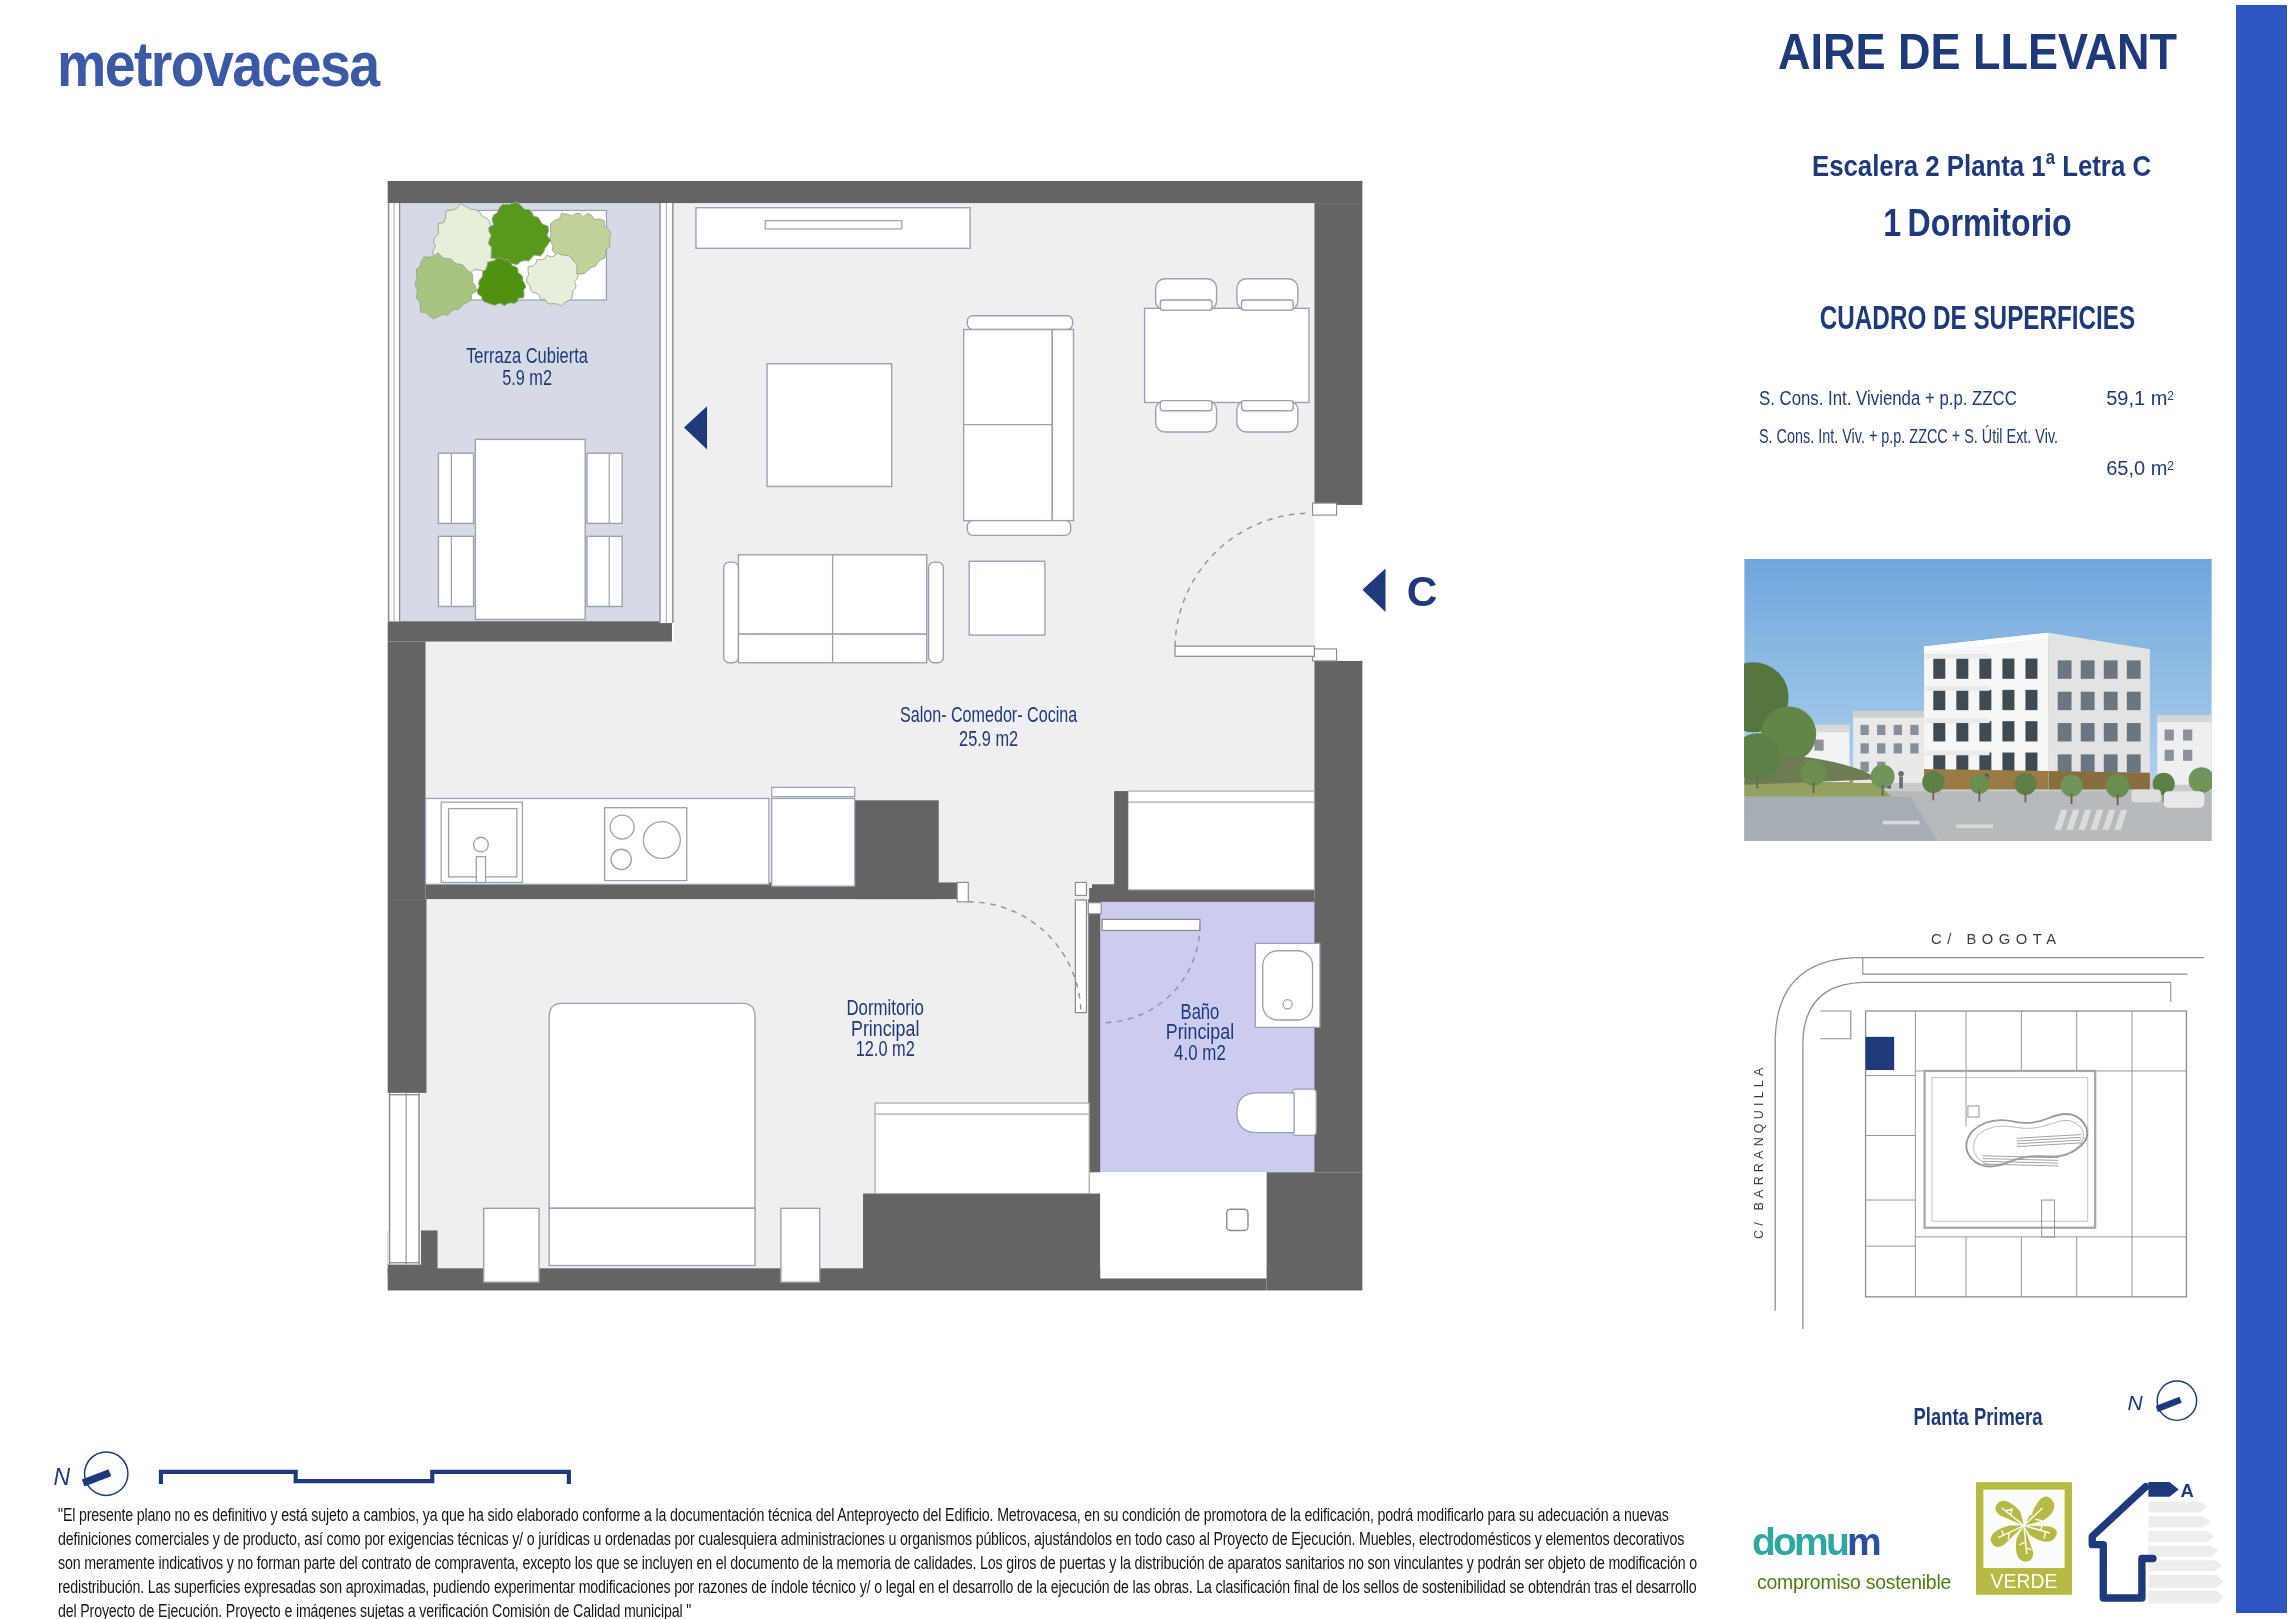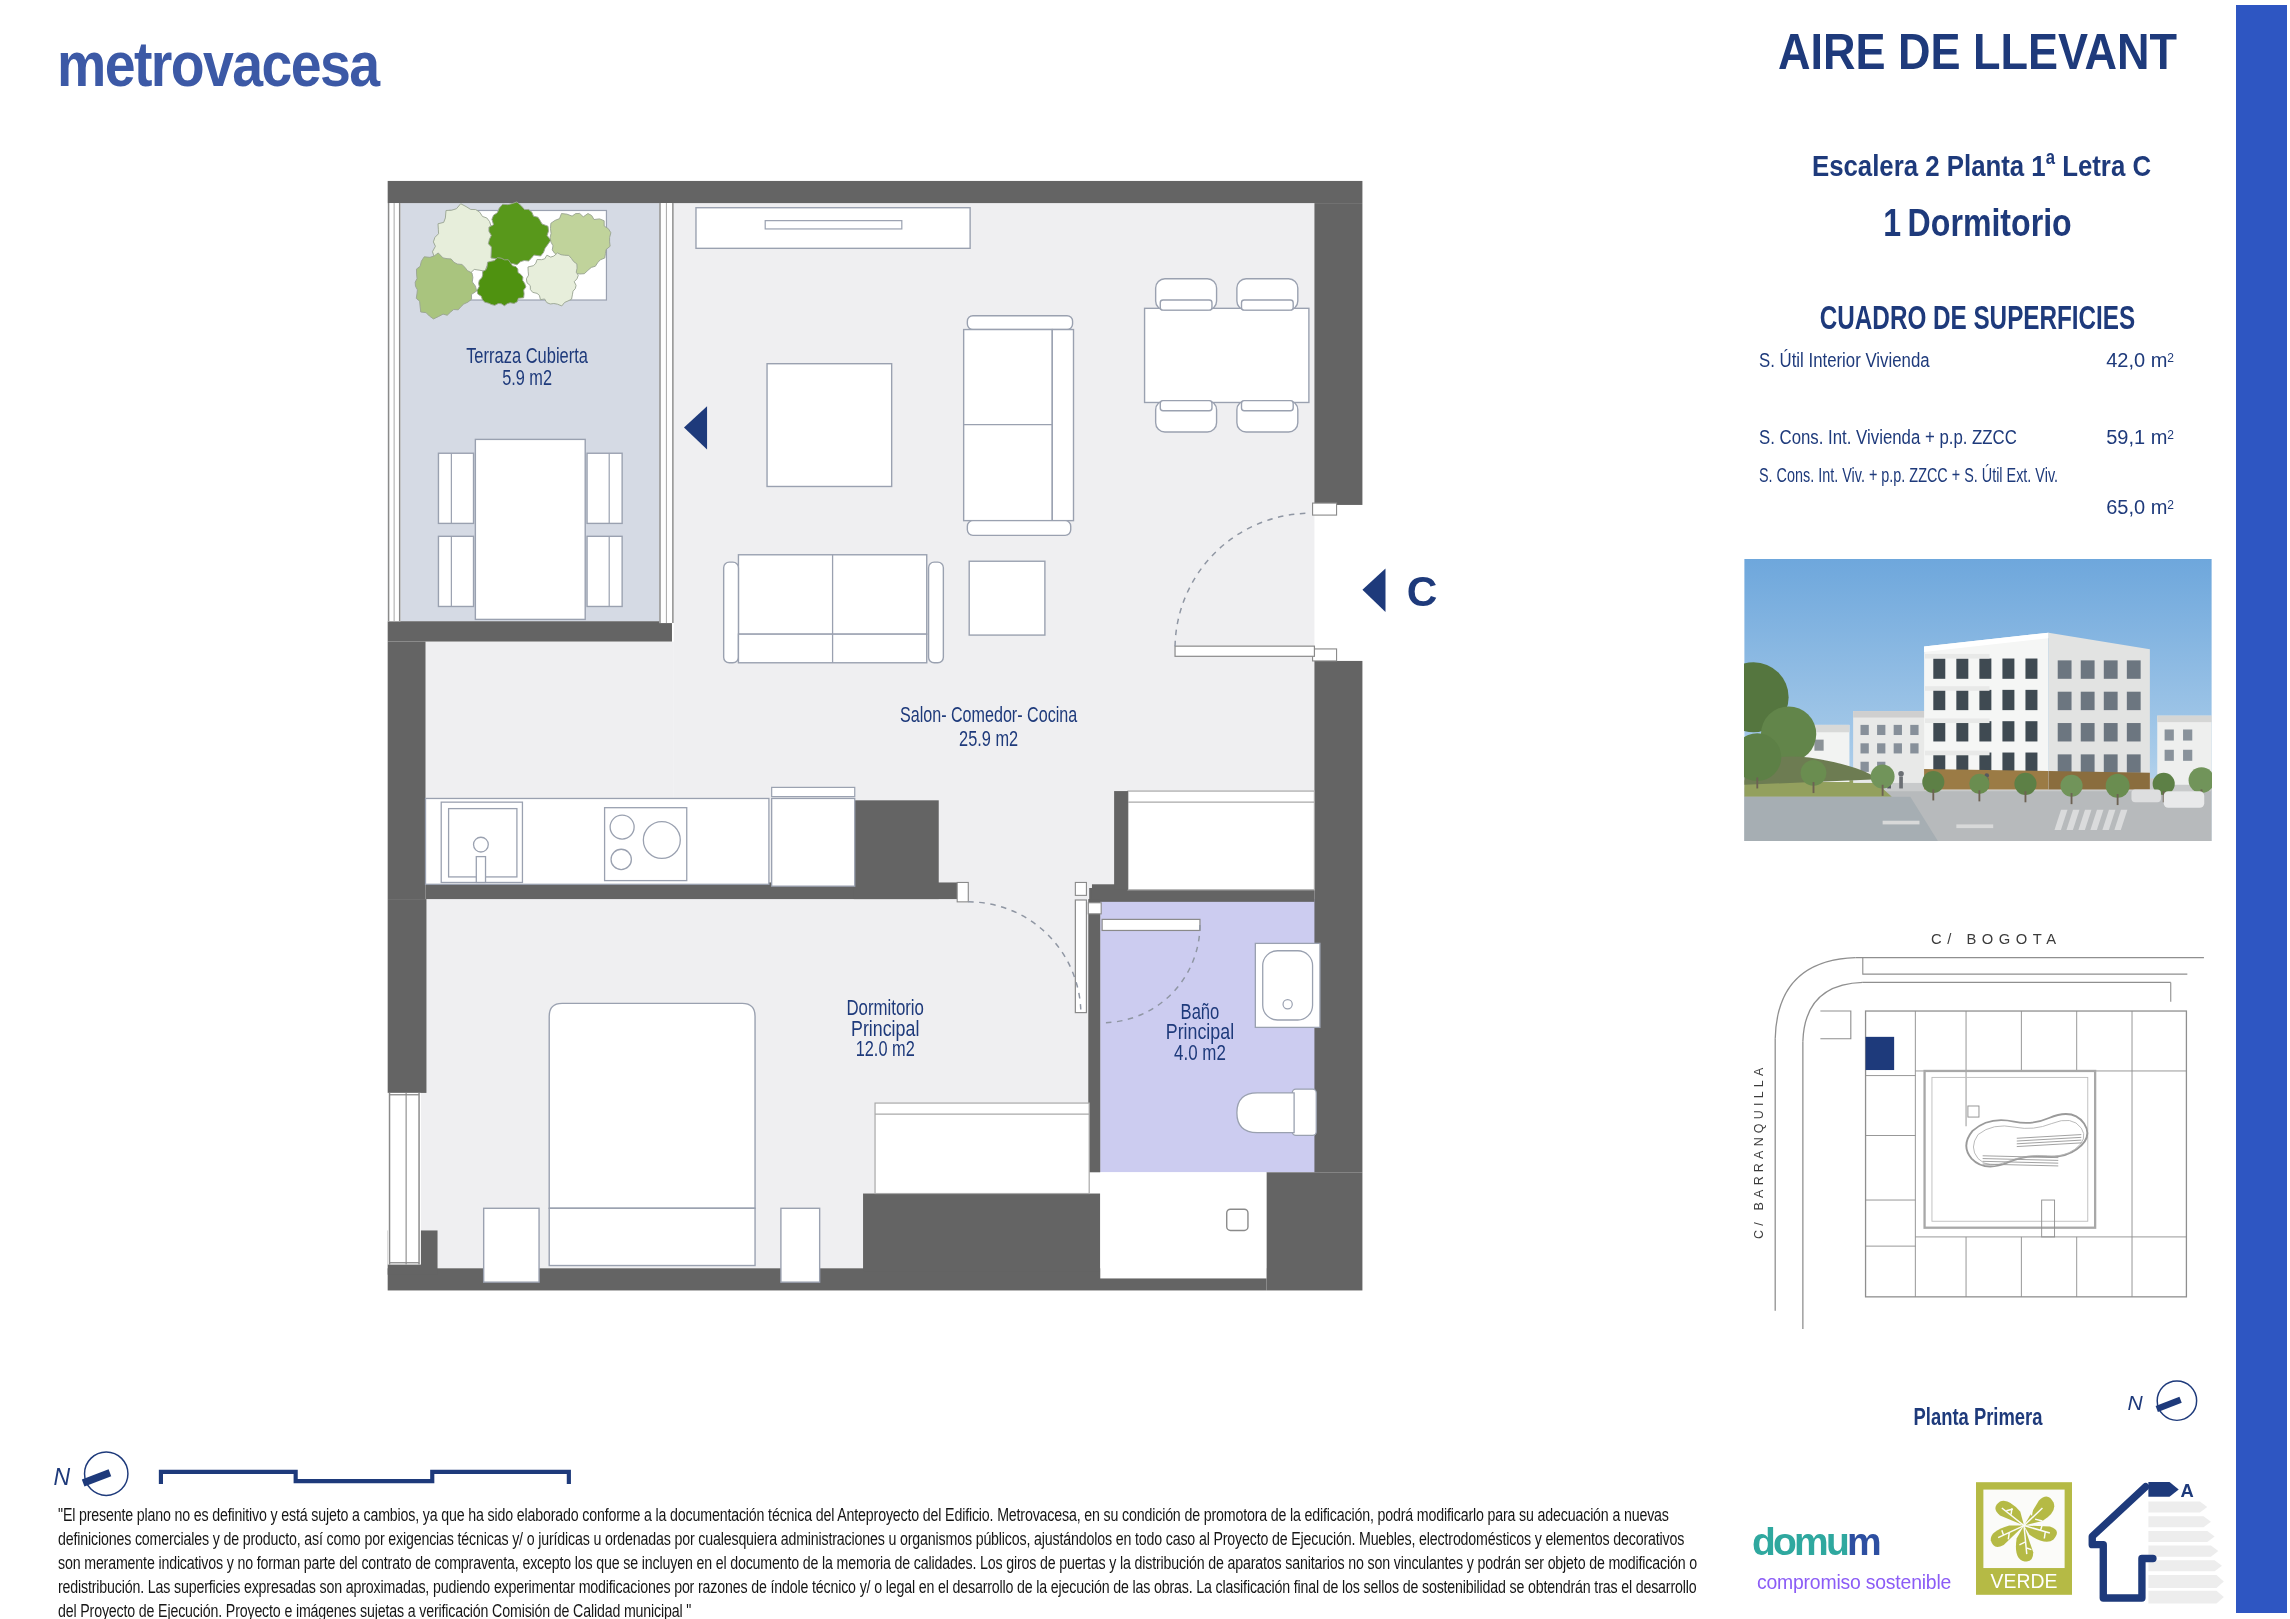--- a/index.html
+++ b/index.html
@@ -15,21 +15,20 @@
 
 <div class="abs navy" style="left:1742px;top:23px;width:471px;text-align:center;font-size:50px;font-weight:bold;transform:scaleX(0.90);transform-origin:center top;">AIRE DE LLEVANT</div>
 
 <div class="abs navy" style="left:1746px;top:146px;width:471px;text-align:center;font-size:30px;font-weight:bold;transform:scaleX(0.86);transform-origin:center top;">Escalera 2 Planta 1<span style="font-size:19.4px;vertical-align:12px;">a</span> Letra C</div>
 
 <div class="abs navy" style="left:1742px;top:202px;width:471px;text-align:center;font-size:38px;font-weight:bold;transform:scaleX(0.845);transform-origin:center top;">1 Dormitorio</div>
 
 <div class="abs navy" style="left:1742px;top:299px;width:471px;text-align:center;font-size:33px;font-weight:bold;transform:scaleX(0.735);transform-origin:center top;">CUADRO DE SUPERFICIES</div>
 
 <div class="abs navy" style="left:1759px;top:349px;width:415px;font-size:20px;">
-  <div style="position:relative;height:39px;"><span style="display:inline-block;transform:scaleX(0.84);transform-origin:left;white-space:nowrap;">S. Útil Interior Vivienda</span><span style="position:absolute;right:0;top:0;">42,0 m<span style="font-size:12px;vertical-align:5.5px;">2</span></span></div>
   <div style="position:relative;height:38px;margin-top:38px;"><span style="display:inline-block;transform:scaleX(0.84);transform-origin:left;white-space:nowrap;">S. Cons. Int. Vivienda + p.p. ZZCC</span><span style="position:absolute;right:0;top:0;">59,1 m<span style="font-size:12px;vertical-align:5.5px;">2</span></span></div>
   <div style="position:relative;height:38px;"><span style="display:inline-block;transform:scaleX(0.72);transform-origin:left;white-space:nowrap;">S. Cons. Int. Viv. + p.p. ZZCC + S. Útil Ext. Viv.</span><span style="position:absolute;right:0;top:0;margin-top:32px;">65,0 m<span style="font-size:12px;vertical-align:5.5px;">2</span></span></div>
 </div>
 
 <div class="abs" style="left:2236px;top:4.6px;width:51px;height:1608px;background:#2e56c2;"></div>
 
 <div class="abs navy" style="left:1798px;top:1404px;width:360px;text-align:center;font-size:23px;font-weight:bold;transform:scaleX(0.80);transform-origin:center top;">Planta Primera</div>
 
 <div class="abs" style="left:58px;top:1503px;font-size:17.5px;line-height:24px;color:#161616;letter-spacing:-0.2px;white-space:nowrap;transform:scaleX(0.812);transform-origin:left top;">"El presente plano no es definitivo y está sujeto a cambios, ya que ha sido elaborado conforme a la documentación técnica del Anteproyecto del Edificio. Metrovacesa, en su condición de promotora de la edificación, podrá modificarlo para su adecuación a nuevas<br>definiciones comerciales y de producto, así como por exigencias técnicas y/ o jurídicas u ordenadas por cualesquiera administraciones  u organismos públicos, ajustándolos en todo caso al Proyecto de Ejecución. Muebles, electrodomésticos y elementos decorativos<br>son meramente indicativos y no forman parte del contrato de compraventa, excepto los que se incluyen en el documento de la memoria de calidades. Los giros de puertas y la distribución de aparatos sanitarios no son vinculantes y podrán ser objeto de modificación o<br>redistribución. Las superficies expresadas son aproximadas, pudiendo experimentar modificaciones por razones de índole técnico y/ o legal en el desarrollo de la ejecución de las obras. La clasificación final de los sellos de sostenibilidad se obtendrán tras el desarrollo<br>del Proyecto de Ejecución. Proyecto e imágenes sujetas a verificación Comisión de Calidad municipal "</div>
 
@@ -496,21 +495,21 @@
 <circle cx="68" cy="28" r="21.5" fill="none" stroke="#1e3a7b" stroke-width="1.6"></circle>
 <line x1="46" y1="37" x2="72" y2="27" stroke="#1e3a7b" stroke-width="7"></line>
 <text x="14" y="38" font-size="23" font-style="italic" fill="#1e3a7b">N</text>
   </svg>
 
 <svg class="abs" style="left:148px;top:1458px;" width="443" height="37" viewBox="0 0 480 40" xmlns="http://www.w3.org/2000/svg">
 <path d="M14,28 V15 H160 V25 H308 V15 H456 V28" fill="none" stroke="#1e3a7b" stroke-width="4.5"></path>
   </svg>
 
 <div class="abs" style="left:1752px;top:1514px;font-size:39px;font-weight:bold;letter-spacing:-2.8px;line-height:55px;"><span style="color:#2fa89f;">domu</span><span style="color:#2d4fa1;">m</span></div>
-<div class="abs" style="left:1757px;top:1571px;font-size:19.4px;color:#8b5cf6;letter-spacing:-0.2px;">compromiso sostenible</div>
+<div class="abs" style="left:1757px;top:1571px;font-size:19.4px;color:#4d7c0f;letter-spacing:-0.2px;">compromiso sostenible</div>
 
 <svg class="abs" style="left:1976px;top:1482px;" width="96" height="113" viewBox="0 0 104 122" xmlns="http://www.w3.org/2000/svg">
 <rect x="0" y="0" width="104" height="122" fill="#b5ba45"></rect>
 <rect x="8" y="8" width="88" height="85" fill="#fbfbf9"></rect>
 <g fill="#b5ba45">
       <path d="M52,47 L68,20 Q78,10 84,22 Q88,32 72,42 Z"></path>
 <path d="M52,47 L80,48 Q93,52 84,62 Q76,69 58,57 Z"></path>
 <path d="M52,47 L62,76 Q62,89 50,85 Q41,81 44,61 Z"></path>
 <path d="M52,47 L30,68 Q19,74 16,63 Q15,53 36,47 Z"></path>
 <path d="M52,47 L26,36 Q16,28 26,21 Q35,17 48,32 Z"></path>

